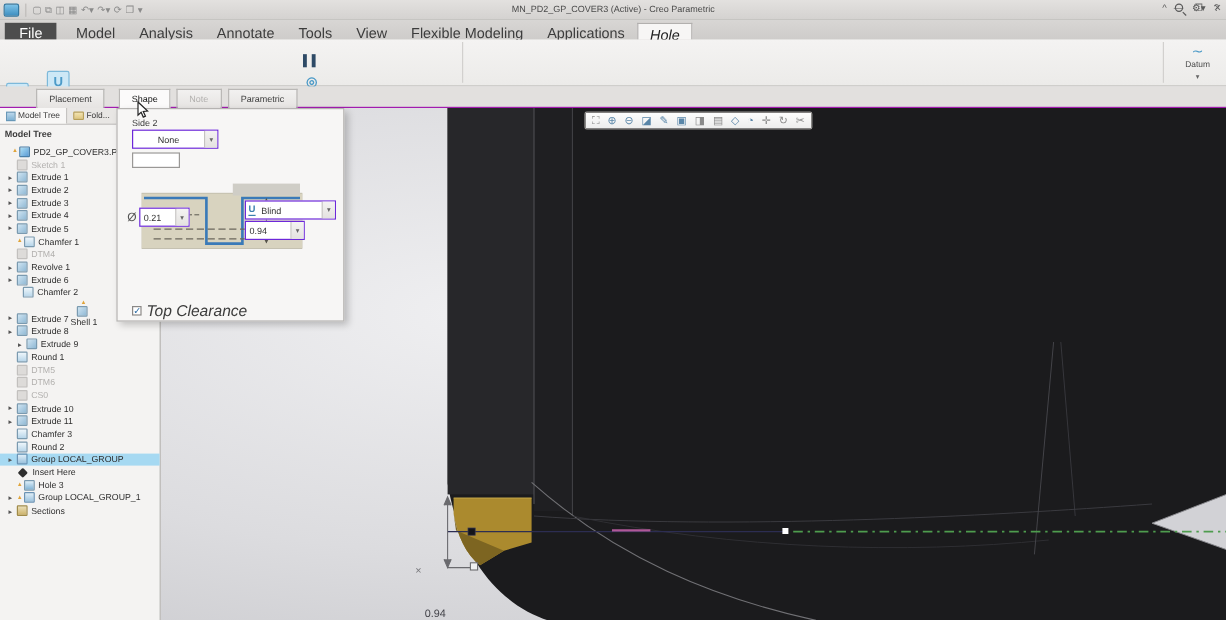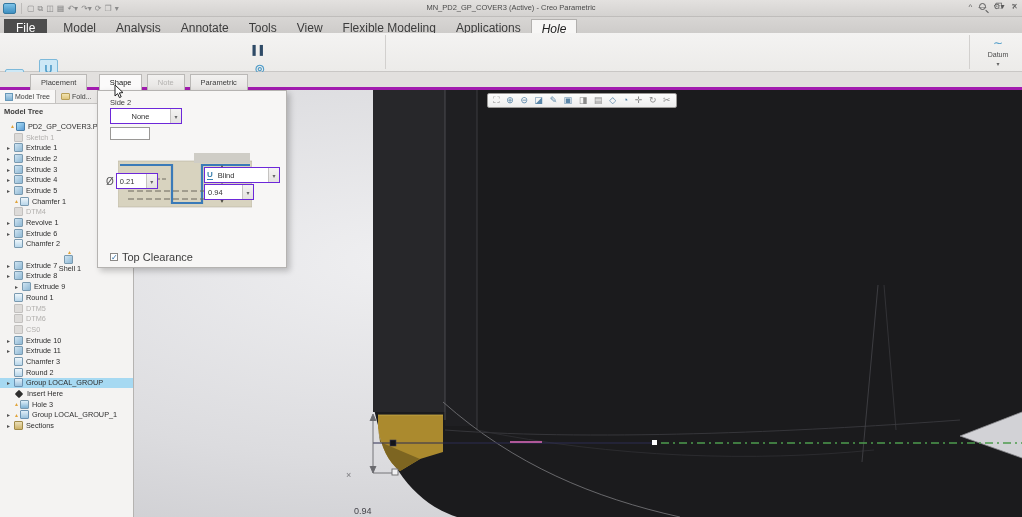--- a/index.html
+++ b/index.html
@@ -46,21 +46,21 @@
   .depth-btn .car { font-size:6px; color:#555; }
   .ok-check { color:#2e9e4f; font-size:12px; font-weight:bold; }
   .cancel-x { color:#555; font-size:10px; font-weight:bold; }
   #datum-group { position:absolute; right:4px; top:3px; width:40px; text-align:center; }
   #datum-group .wave { color:#4d9bc8; font-size:12px; }
   #datum-group .lbl { font-size:7px; color:#4a4a4a; margin-top:1px; }
   #datum-group .car { font-size:6px; color:#666; margin-top:2px; }
   .rib-sep-tall { position:absolute; top:2px; width:1px; height:34px; background:#d2d0ce; }
 
   
-  #dashtabs { position:absolute; left:0; top:72px; width:1022px; height:18px; background:#e2e0de; border-bottom:3px solid #a21caf; }
+  #dashtabs { position:absolute; left:0; top:72px; width:1022px; height:18px; background:#e2e0de; border-bottom:1px solid #a21caf; }
   .dtab { position:absolute; top:2px; height:16px; padding:3px 10px; font-size:7.5px; color:#3c3c3c;
     background:linear-gradient(#f2f1f0,#e6e4e2); border:1px solid #bab8b6; border-bottom:none; }
   .dtab.active { background:#fbfafa; color:#111; z-index:3; }
   .dtab.disabled { color:#b3b1af; }
 
   
   #treepanel { position:absolute; left:0; top:90px; width:134px; height:427px; background:#f4f3f2; border-right:1px solid #b5b3b1; }
   #tree-tabs { display:flex; height:14px; border-bottom:1px solid #c5c3c1; background:#e8e6e4; }
   .ttab { display:flex; align-items:center; gap:2px; padding:0 5px; font-size:7px; color:#3c3c3c; }
   .ttab.active { background:#f8f7f6; border-right:1px solid #c5c3c1; }
@@ -92,21 +92,21 @@
   #fly-none { position:absolute; left:12px; top:17px; width:72px; }
   #fly-empty { position:absolute; left:12px; top:36px; width:40px; height:13px; background:#fff; border:1px solid #9a9896; }
   #diagram { position:absolute; left:20px; top:60px; width:134px; height:62px; }
   #fly-dia { position:absolute; left:8px; top:82px; display:flex; align-items:center; }
   #fly-dia .combo { width:42px; }
   #fly-blind { position:absolute; left:106px; top:76px; width:76px; }
   #fly-depth { position:absolute; left:106px; top:93px; width:50px; }
   .blind-g { color:#3a7fae; font-weight:bold; font-size:8px; border-bottom:1.2px solid #3a7fae; line-height:8px; margin:0 2px; }
   #fly-check { position:absolute; left:12px; top:160px; display:flex; align-items:center; gap:4px; }
   .cbx { width:8px; height:8px; background:#fff; border:1px solid #8a8886; color:#2e6da4; font-size:8px; line-height:8px; text-align:center; }
-  #fly-check .lbl { font-size:11px; color:#3c3c3c; }
+  #fly-check .lbl { font-size:13px; color:#3c3c3c;font-style:italic; }
 
   
   #viewport { position:absolute; left:134px; top:90px; width:888px; height:427px;
     background:radial-gradient(ellipse at 30% 40%, #efeff1 0%, #dcdcdf 55%, #c6c6ca 100%); }
   #vp-toolbar { position:absolute; left:353px; top:3px; width:190px; height:15px; background:linear-gradient(#fdfdfd,#ededed);
     border:1px solid #9a9896; border-radius:2px; display:flex; align-items:center; justify-content:space-around; padding:0 2px; z-index:4; }
   .vt-ic { font-size:9px; color:#5a86a8; line-height:13px; }
   .vt-ic.gray { color:#8a8a8a; }
   #cursor { position:absolute; left:113px; top:84px; z-index:50; }
 </style>
@@ -334,21 +334,21 @@
       <div class="trow" style="padding-left: 7px;">
         <span class="arr">▸</span>
         <span class="ti revolve"></span>
         <span class="lbl">Revolve 1</span>
       </div>
       <div class="trow" style="padding-left: 7px;">
         <span class="arr">▸</span>
         <span class="ti extrude"></span>
         <span class="lbl">Extrude 6</span>
       </div>
-      <div class="trow" style="padding-left: 7px;">
+      <div class="trow" style="padding-left: 12px;">
         <span class="arr"></span>
         <span class="ti chamfer"></span>
         <span class="lbl">Chamfer 2</span>
       </div>
       <div class="trow" style="padding-left: 7px; flex-direction: column;">
         <span class="arr"></span>
         <span class="flag">▲</span>
         <span class="ti shell"></span>
         <span class="lbl">Shell 1</span>
       </div>

